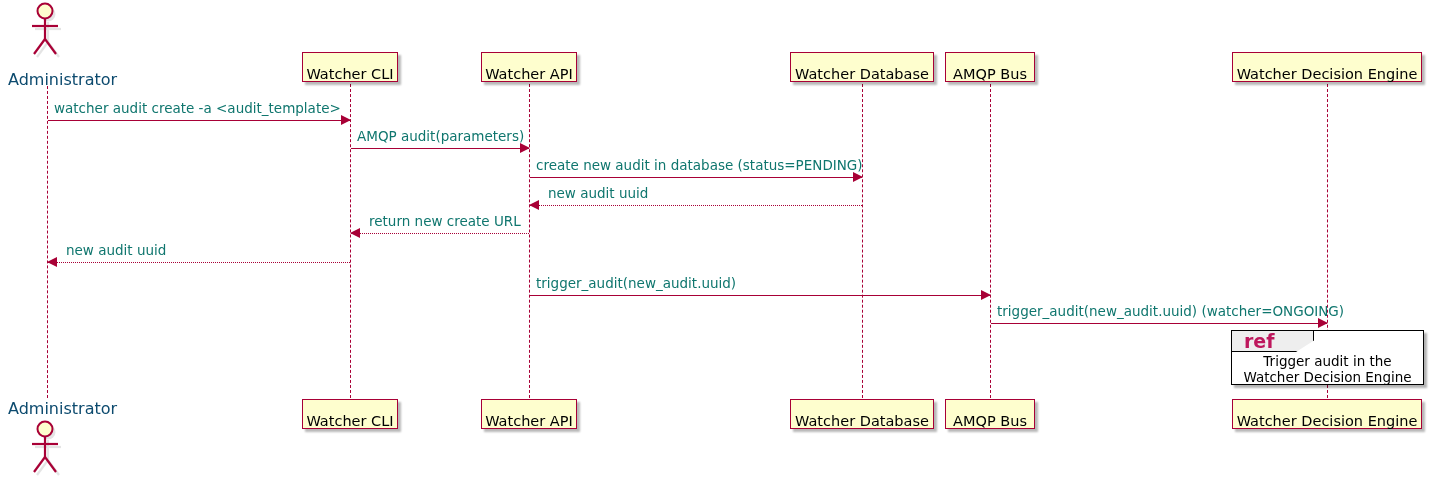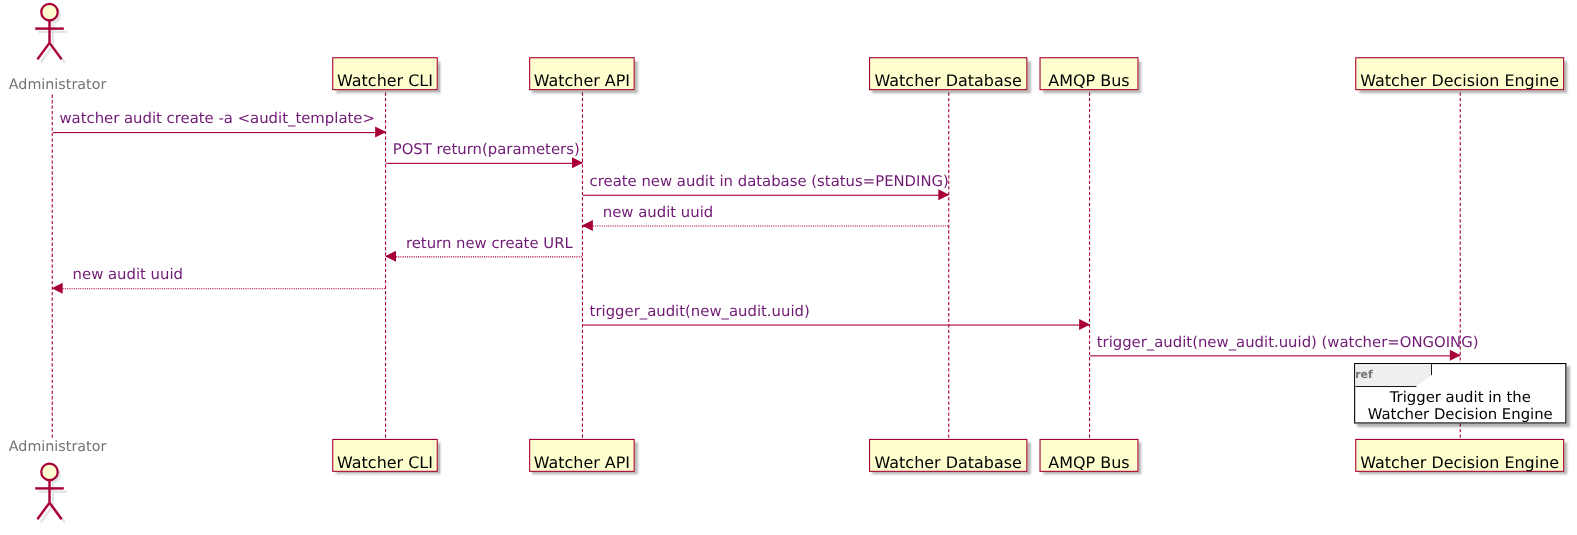--- a/index.html
+++ b/index.html
@@ -13,43 +13,43 @@
         color:#000000;font-size:14.5px;line-height:1;
         display:flex;align-items:flex-end;justify-content:center;
         white-space:nowrap;height:30px;}
 
   
   .lifeline{position:absolute;width:0;border-left:1.5px dashed #A80036;}
 
   
   .actor{position:absolute;width:44px;height:56px;}
   .actor svg{display:block;overflow:visible;}
-  .actor-label{position:absolute;font-size:13px;color:#737373;white-space:nowrap;}
+  .actor-label{position:absolute;font-size:16px;color:#0c4a6e;white-space:nowrap;}
 
   
   .msg{position:absolute;height:0;}
   .msg .line{position:absolute;left:0;top:0;height:0;width:100%;
              border-top:1.5px solid #A80036;}
   .msg.dotted .line{border-top:1.5px dotted #A80036;}
   .msg .head{position:absolute;top:-5px;width:0;height:0;
              border-top:5.5px solid transparent;border-bottom:5.5px solid transparent;}
   .msg.right .head{right:-1px;border-left:10px solid #A80036;}
   .msg.left  .head{left:-1px;border-right:10px solid #A80036;}
-  .msg .label{position:absolute;bottom:4px;font-size:13.5px;color:#701a75;
+  .msg .label{position:absolute;bottom:4px;font-size:13.5px;color:#0f766e;
               white-space:nowrap;}
   .msg.right .label{left:6px;}
   .msg.left  .label{left:18px;}
 
   
   .ref{position:absolute;background:#FFFFFF;border:1.5px solid #000000;
        box-shadow:3px 3px 2px rgba(0,0,0,0.30);box-sizing:border-box;}
   .ref-tab{position:absolute;left:0;top:0;height:20px;
            background:#EEEEEE;border-right:1.5px solid #000;border-bottom:1.5px solid #000;
-           display:flex;align-items:center;padding:0 7px 0 0;
-           font-size:10px;font-weight:bold;color:#737373;
+           display:flex;align-items:center;padding:0 7px 0 12px;
+           font-size:19px;font-weight:bold;color:#be185d;
            clip-path:polygon(0 0,100% 0,100% 45%,78% 100%,0 100%);}
   .ref-body{position:absolute;left:0;right:0;top:22px;
             text-align:center;font-size:13.5px;color:#000;line-height:16px;}
 </style>
 </head>
 <body>
 
 <div id="canvas">
 
   <div class="lifeline" style="left:47px;  top:86px;  height:312px;"></div>
@@ -95,21 +95,21 @@
 
   <div class="msg right" style="left:48px; top:120px; width:302px;">
     <div class="line"></div>
     <div class="head"></div>
     <div class="label">watcher audit create -a &lt;audit_template&gt;</div>
   </div>
 
   <div class="msg right" style="left:351px; top:148px; width:178px;">
     <div class="line"></div>
     <div class="head"></div>
-    <div class="label">POST return(parameters)</div>
+    <div class="label">AMQP audit(parameters)</div>
   </div>
 
   <div class="msg right" style="left:530px; top:177px; width:332px;">
     <div class="line"></div>
     <div class="head"></div>
     <div class="label">create new audit in database (status=PENDING)</div>
   </div>
 
   <div class="msg left dotted" style="left:530px; top:205px; width:332px;">
     <div class="line"></div>

